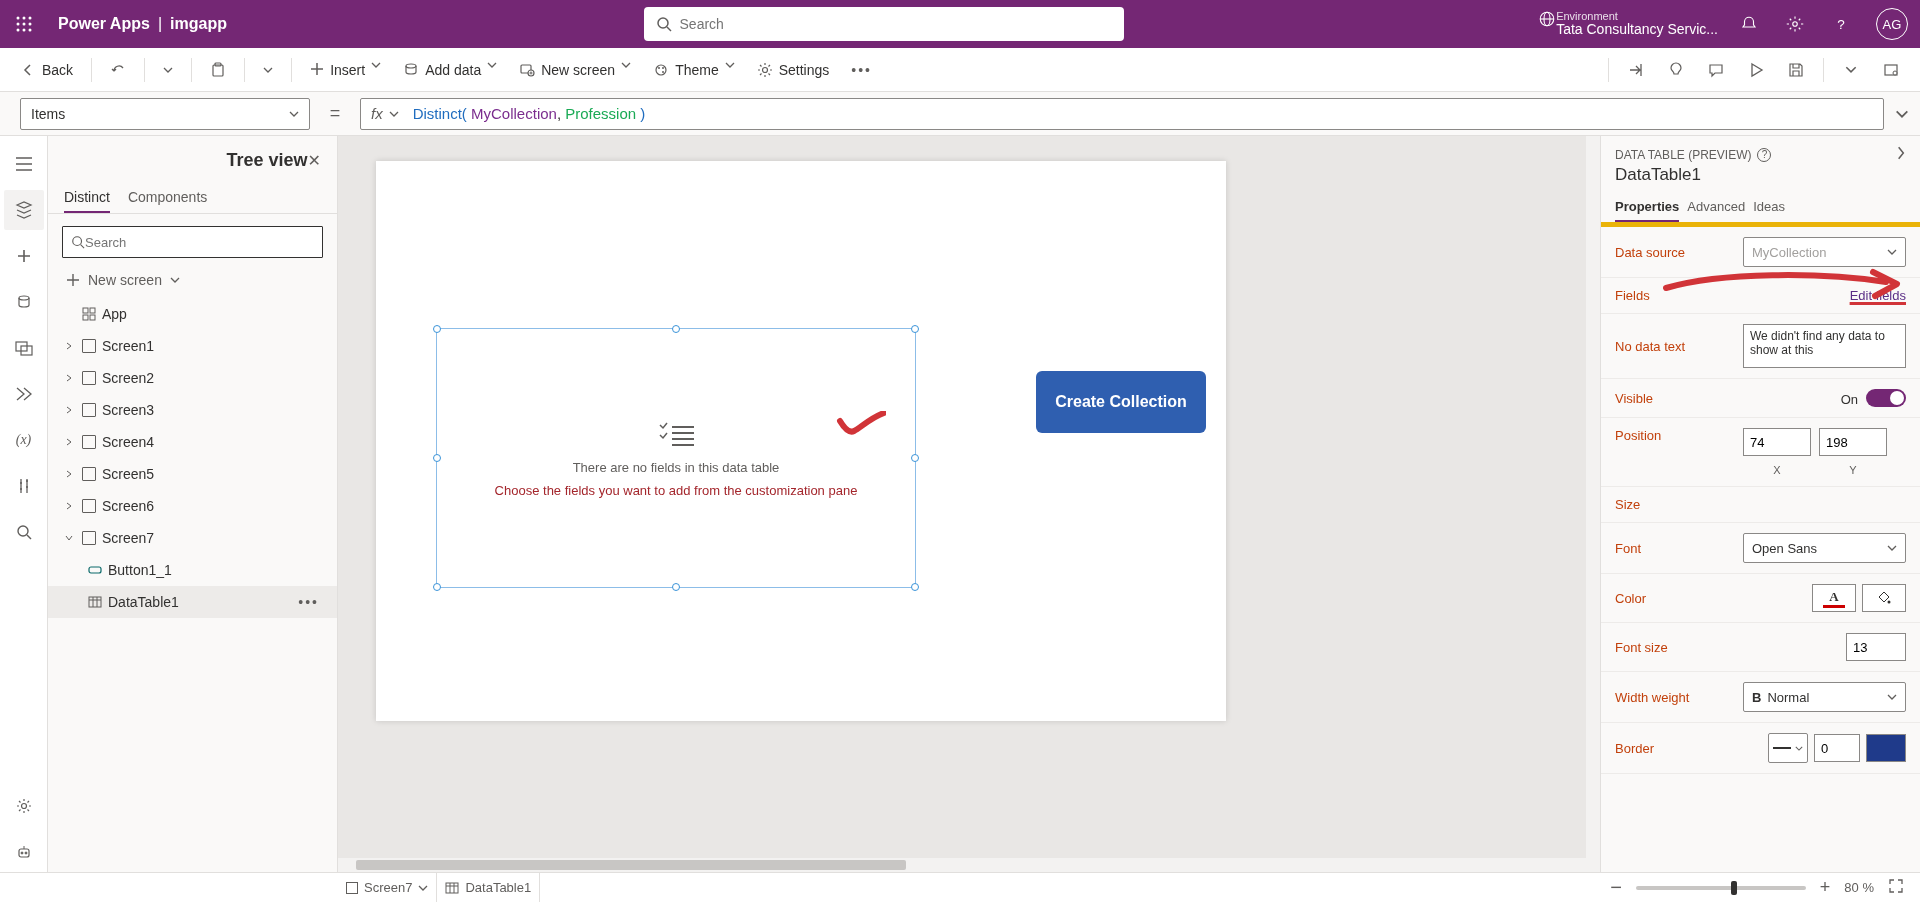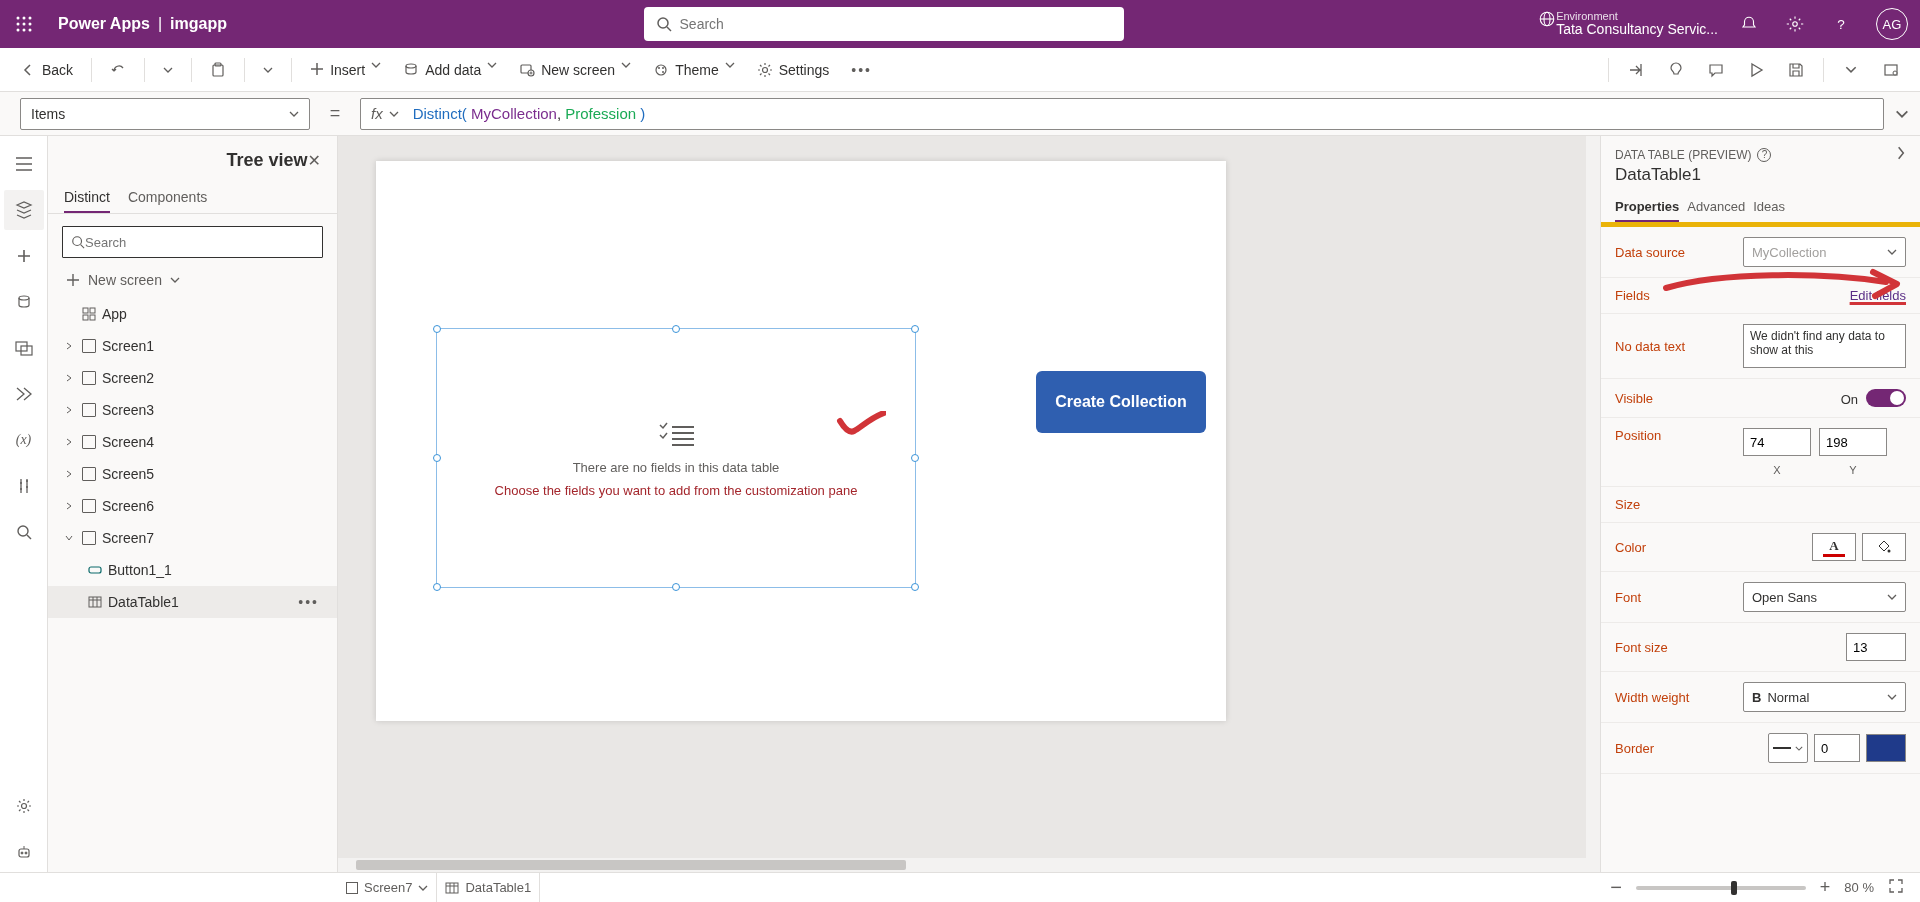--- a/index.html
+++ b/index.html
@@ -619,46 +619,46 @@
         <div class="numlbls">
             <span>X</span>
             <span>Y</span>
           </div>
       </div>
     </div>
     <div class="prow" style="align-items:flex-start">
       <span class="plabel">Size</span>
     </div>
     <div class="prow">
+      <span class="plabel">Font</span>
+      <div class="pval">
+          <div class="dd fontdd" style="color:#323130">
+            <span>Open Sans</span>
+            <svg width="10" height="6" viewBox="0 0 10 6">
+              <path d="M1 1l4 4 4-4" fill="none" stroke="#605e5c" stroke-width="1.3"></path>
+            </svg>
+          </div>
+        </div>
+    </div>
+    <div class="prow">
       <span class="plabel">Color</span>
       <div class="pval" style="display:flex;justify-content:flex-end;gap:6px">
         <div class="colorbox">
             <span style="font-family:serif">A</span>
             <div class="bar"></div>
           </div>
         <div class="colorbox">
             <svg width="16" height="16" viewBox="0 0 16 16">
               <path d="M8 2l5 5-5 5-5-5z" fill="none" stroke="#323130"></path>
               <circle cx="13" cy="12" r="1.5" fill="#323130"></circle>
             </svg>
           </div>
       </div>
     </div>
     <div class="prow">
-      <span class="plabel">Font</span>
-      <div class="pval">
-          <div class="dd fontdd" style="color:#323130">
-            <span>Open Sans</span>
-            <svg width="10" height="6" viewBox="0 0 10 6">
-              <path d="M1 1l4 4 4-4" fill="none" stroke="#605e5c" stroke-width="1.3"></path>
-            </svg>
-          </div>
-        </div>
-    </div>
-    <div class="prow">
       <span class="plabel">Font size</span>
       <div class="pval" style="display:flex;justify-content:flex-end">
           <input class="num-single" value="13" style="">
         </div>
     </div>
     <div class="prow">
       <span class="plabel">Width weight</span>
       <div class="pval">
           <div class="dd" style="color:#323130">
             <span class="fw">

